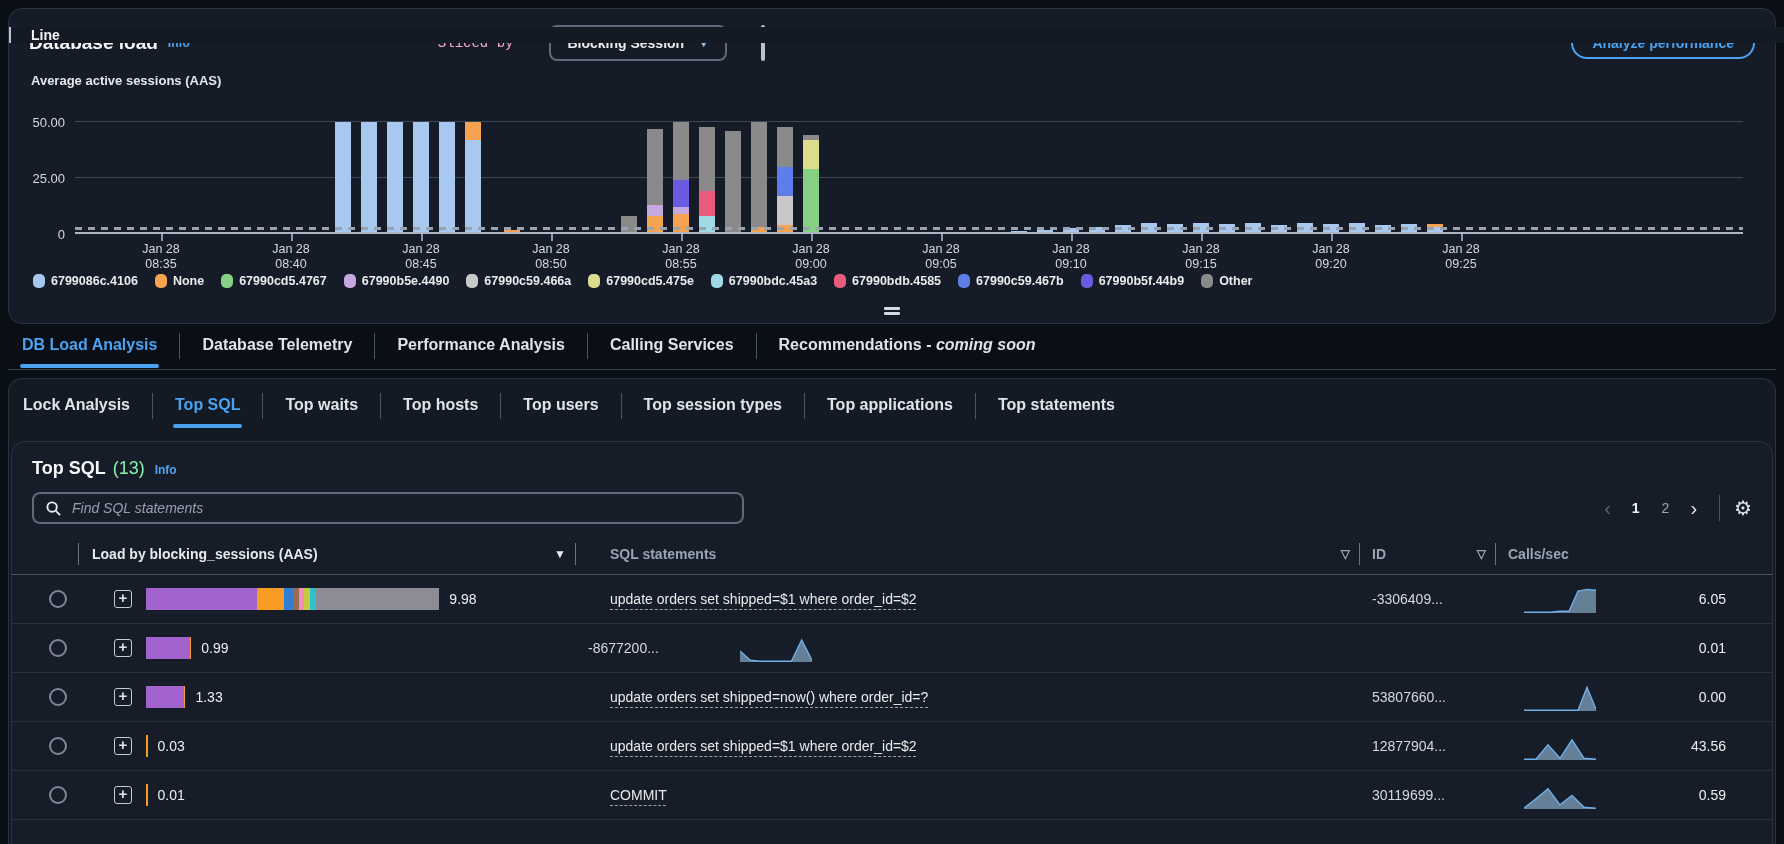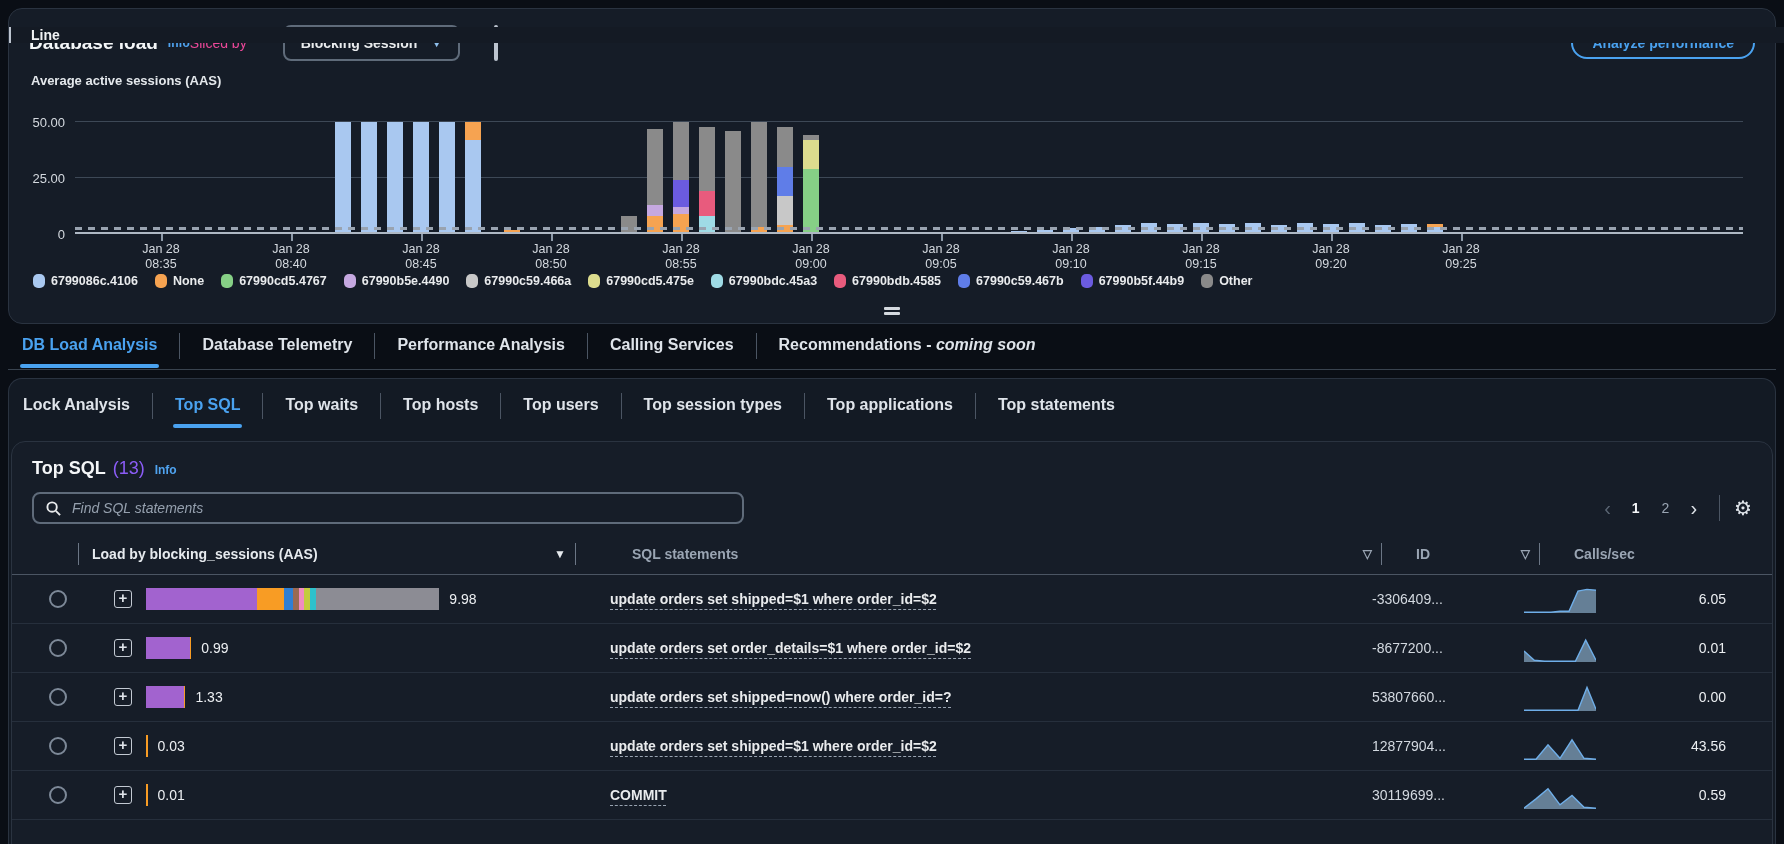--- a/index.html
+++ b/index.html
@@ -5,21 +5,21 @@
   html,body{margin:0;padding:0;background:#07090d;}
   .app{width:1784px;height:844px;position:relative;overflow:hidden;
        font-family:"Liberation Sans",sans-serif;color:#e9ebed;background:#0a0e15;}
   .card{background:#151c27;border:1px solid #2a3340;border-radius:14px;}
 
   
   .chart-card{position:absolute;left:8px;top:8px;right:8px;height:316px;padding:14px 20px 0;box-sizing:border-box;}
   .chart-head{display:flex;align-items:center;height:40px;}
   .page-title{font-size:19px;font-weight:bold;color:#f4f6f8;}
   .info-link{font-size:12px;font-weight:bold;color:#4fa3f0;margin-left:10px;cursor:pointer;}
-  .sliced-label{font-size:14px;color:#ec4899;}
+  .sliced-label{margin-left:248px;font-size:14px;color:#f9a8d4;font-family:Liberation Mono, monospace;}
   .dropdown{margin-left:36px;display:flex;align-items:center;gap:14px;height:32px;padding:0 16px;
             border:2px solid #5f6b7a;border-radius:8px;font-size:14px;font-weight:bold;color:#e9ebed;cursor:pointer;}
   .caret{font-size:11px;color:#8fc0ee;transform:scaleY(.9);}
   .toggle{margin-left:34px;display:flex;height:32px;border:2px solid #bcc4cf;border-radius:18px;overflow:hidden;}
   .toggle .seg{display:flex;align-items:center;padding:0 20px;font-size:14px;font-weight:bold;cursor:pointer;}
   .seg-bar{background:#4aa2f0;color:#0b1018;}
   .seg-line{background:#141a24;color:#f1f3f5;border-left:2px solid #bcc4cf;}
   .analyze-btn{margin-left:auto;height:32px;padding:0 19px;border:2px solid #4aa2f0;border-radius:17px;
                background:transparent;color:#4aa2f0;font-size:14px;font-weight:bold;display:flex;align-items:center;cursor:pointer;}
   .aas-label{font-size:13px;font-weight:bold;color:#e4e8ec;margin:10px 0 4px 2px;}
@@ -55,44 +55,44 @@
   
   .panel{position:absolute;left:8px;right:8px;top:378px;bottom:-20px;background:#131a24;
          border:1px solid #2a3340;border-bottom:none;border-radius:14px 14px 0 0;padding:14px 2px 0;box-sizing:border-box;}
   .sub-tabs{display:flex;align-items:center;padding:0 10px;}
 
   
   .sql-card{margin-top:12px;background:#161d28;border:1px solid #2a3340;border-radius:14px;
             padding:16px 0 0;height:420px;box-sizing:border-box;}
   .sql-title-row{display:flex;align-items:baseline;padding:0 20px;}
   .sql-title{font-size:18px;font-weight:bold;color:#f4f6f8;}
-  .sql-count{font-size:18px;color:#8b5cf6;margin-left:7px;}
+  .sql-count{font-size:18px;color:#86efac;margin-left:7px;}
   .controls-row{display:flex;align-items:center;justify-content:space-between;padding:0 20px;margin:13px 0 10px;}
   .search-box{display:flex;align-items:center;gap:9px;width:712px;height:32px;border:2px solid #5f6b7a;
               border-radius:8px;padding:0 12px;box-sizing:border-box;}
   .search-box input{flex:1;background:transparent;border:none;outline:none;color:#e9ebed;
                     font-size:14px;font-style:italic;font-family:inherit;}
   .search-box input::placeholder{color:#95a0ae;font-style:italic;}
   .pagination{display:flex;align-items:center;gap:4px;}
   .page-chevron{font-size:20px;padding:0 8px;cursor:pointer;line-height:1;}
   .page-num{font-size:14px;padding:0 9px;cursor:pointer;}
   .page-num.current{color:#f4f6f8;font-weight:bold;}
   .pg-divider{width:1px;height:26px;background:#4b5563;margin:0 10px;}
   .gear{font-size:20px;color:#dfe4ea;cursor:pointer;line-height:1;}
 
   
   .thead{display:flex;align-items:center;height:40px;border-bottom:1px solid #4b5563;
-         padding-left:28px;position:relative;font-size:14px;font-weight:bold;color:#9aa5b3;gap:22px;}
+         padding-left:28px;position:relative;font-size:14px;font-weight:bold;color:#9aa5b3;}
   .th{display:flex;align-items:center;box-sizing:border-box;position:relative;height:100%;}
   .th .sort{margin-left:auto;padding-right:10px;font-size:12px;}
   .th-div{position:absolute;right:0;top:9px;height:22px;width:1px;background:#6b7685;}
   .lead-div{position:absolute;left:66px;top:9px;height:22px;width:1px;background:#6b7685;}
   .trow{display:flex;align-items:center;height:48px;border-bottom:1px solid #262f3c;padding-left:28px;font-size:14px;}
   .c-sel{width:38px;}  .c-exp{width:62px;}  .c-load{width:436px;display:flex;align-items:center;}
-  .c-sql{width:784px;padding-left:34px;box-sizing:border-box;font-weight:bold;}
+  .c-sql{width:784px;padding-left:34px;box-sizing:border-box;}
   .c-id{width:136px;padding-left:12px;box-sizing:border-box;color:#d3d9e0;}
   .c-calls{flex:1;display:flex;align-items:center;padding-left:12px;box-sizing:border-box;}
   .radio{width:18px;height:18px;border:2px solid #7d8998;border-radius:50%;margin-left:9px;box-sizing:border-box;cursor:pointer;}
   .expand{width:18px;height:18px;border:1.5px solid #c3cad3;border-radius:3px;margin-left:36px;box-sizing:border-box;
           color:#dfe4ea;font-size:15px;line-height:14px;text-align:center;cursor:pointer;font-weight:bold;}
   .loadbar{height:22px;display:flex;margin-left:6px;overflow:hidden;}
   .loadbar i{display:block;height:100%;}
   .loadval{margin-left:10px;color:#eceff2;}
   .sql-link{color:#e9ebed;text-decoration:underline dashed #98a3b1 1px;text-underline-offset:5px;cursor:pointer;}
   .spark{margin-left:16px;}
@@ -448,21 +448,20 @@
             <div class="c-exp">
               <div class="expand">+</div>
             </div>
             <div class="c-load">
               <div class="loadbar">
                 <i style="width: 43.806px; background: rgb(162, 99, 207);"></i>
                 <i style="width: 1.5px; background: rgb(248, 156, 36);"></i>
               </div>
               <span class="loadval">0.99</span>
             </div>
-            <div class="c-sql"><span class="sql-link">update orders set order_details=$1 where order_id=$2</span></div>
             <div class="c-id">-8677200...</div>
             <div class="c-calls">
               <svg width="72" height="30" class="spark">
                 <path d="M0,29 L0.0,18.0 L10.3,27.3 L20.6,28.2 L30.9,28.2 L41.1,28.2 L51.4,28.2 L61.7,7.1 L72.0,27.3 L72,29 Z" fill="#a8cff0" fill-opacity="0.55"></path>
                 <path d="M0.0,18.0 L10.3,27.3 L20.6,28.2 L30.9,28.2 L41.1,28.2 L51.4,28.2 L61.7,7.1 L72.0,27.3" fill="none" stroke="#6faee8" stroke-width="1.4"></path>
               </svg>
               <span class="callsval">0.01</span>
             </div>
           </div>
           <div class="trow">

